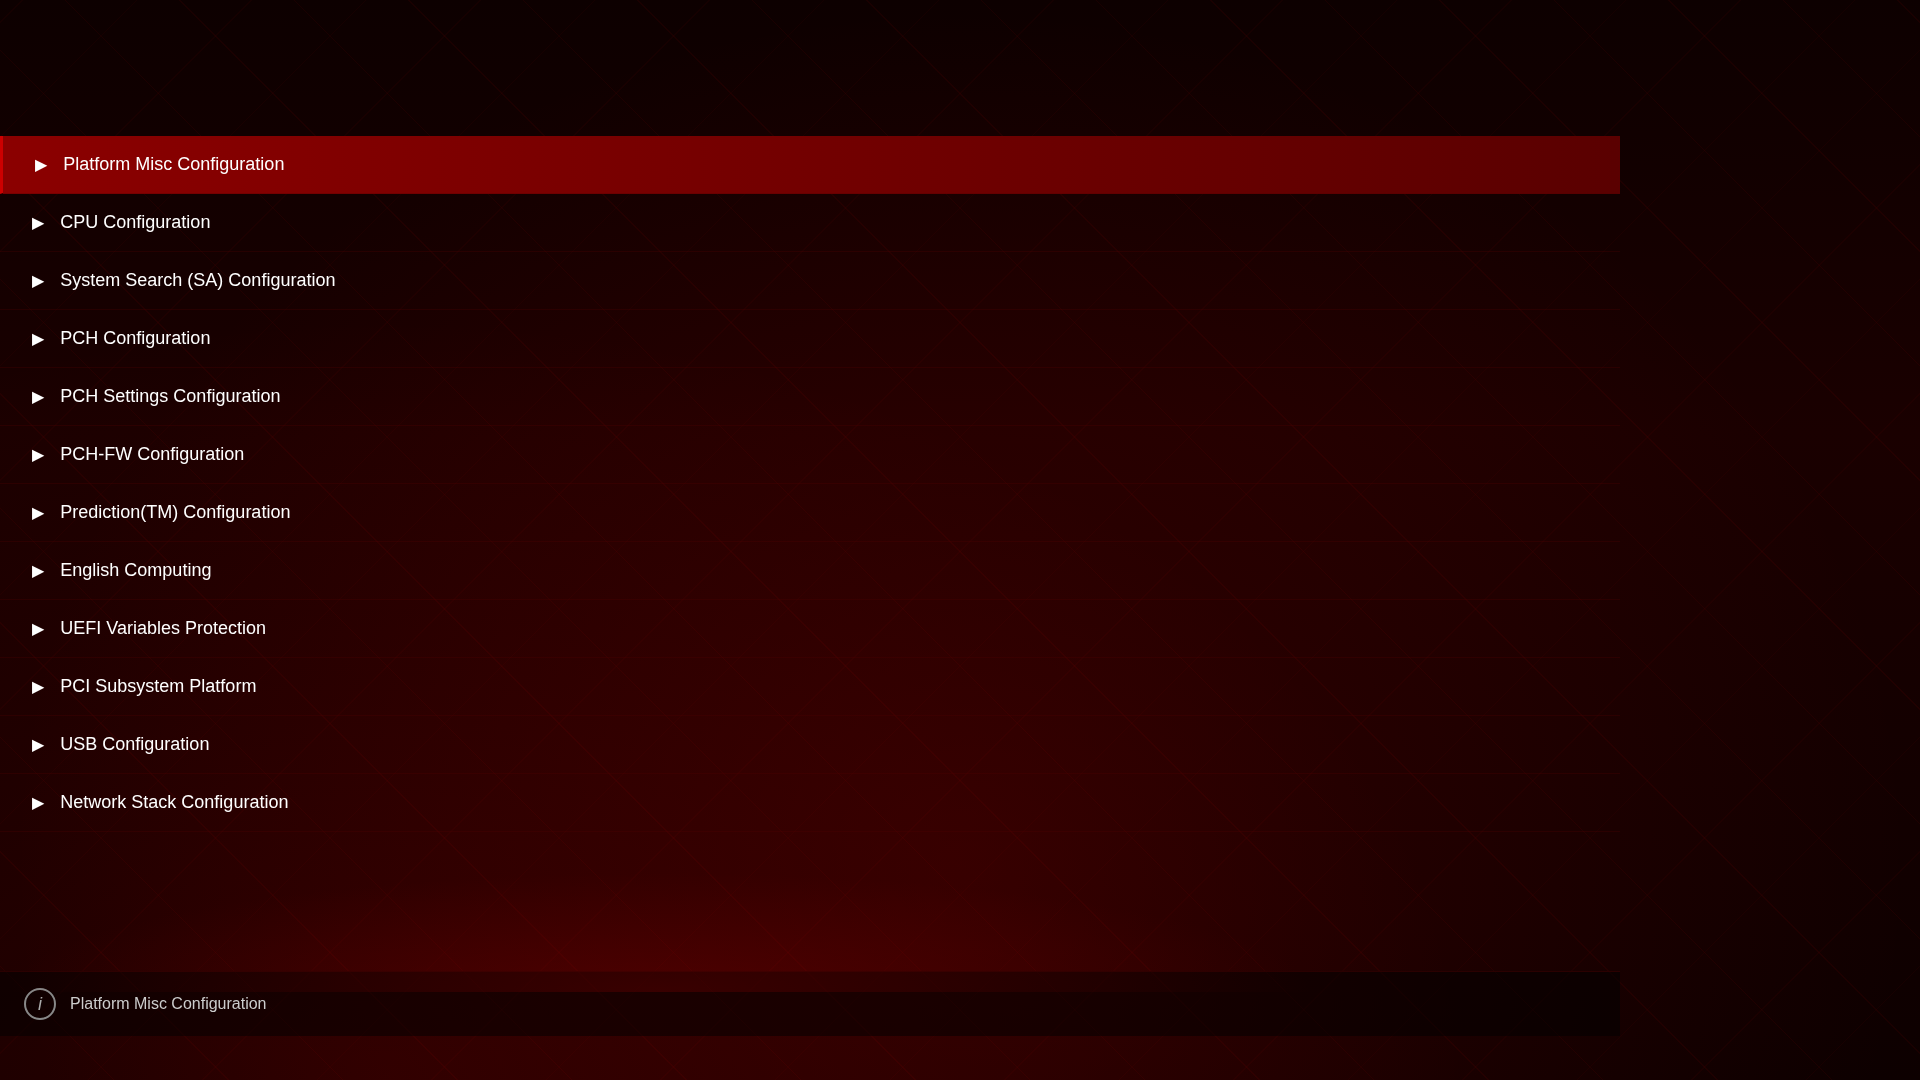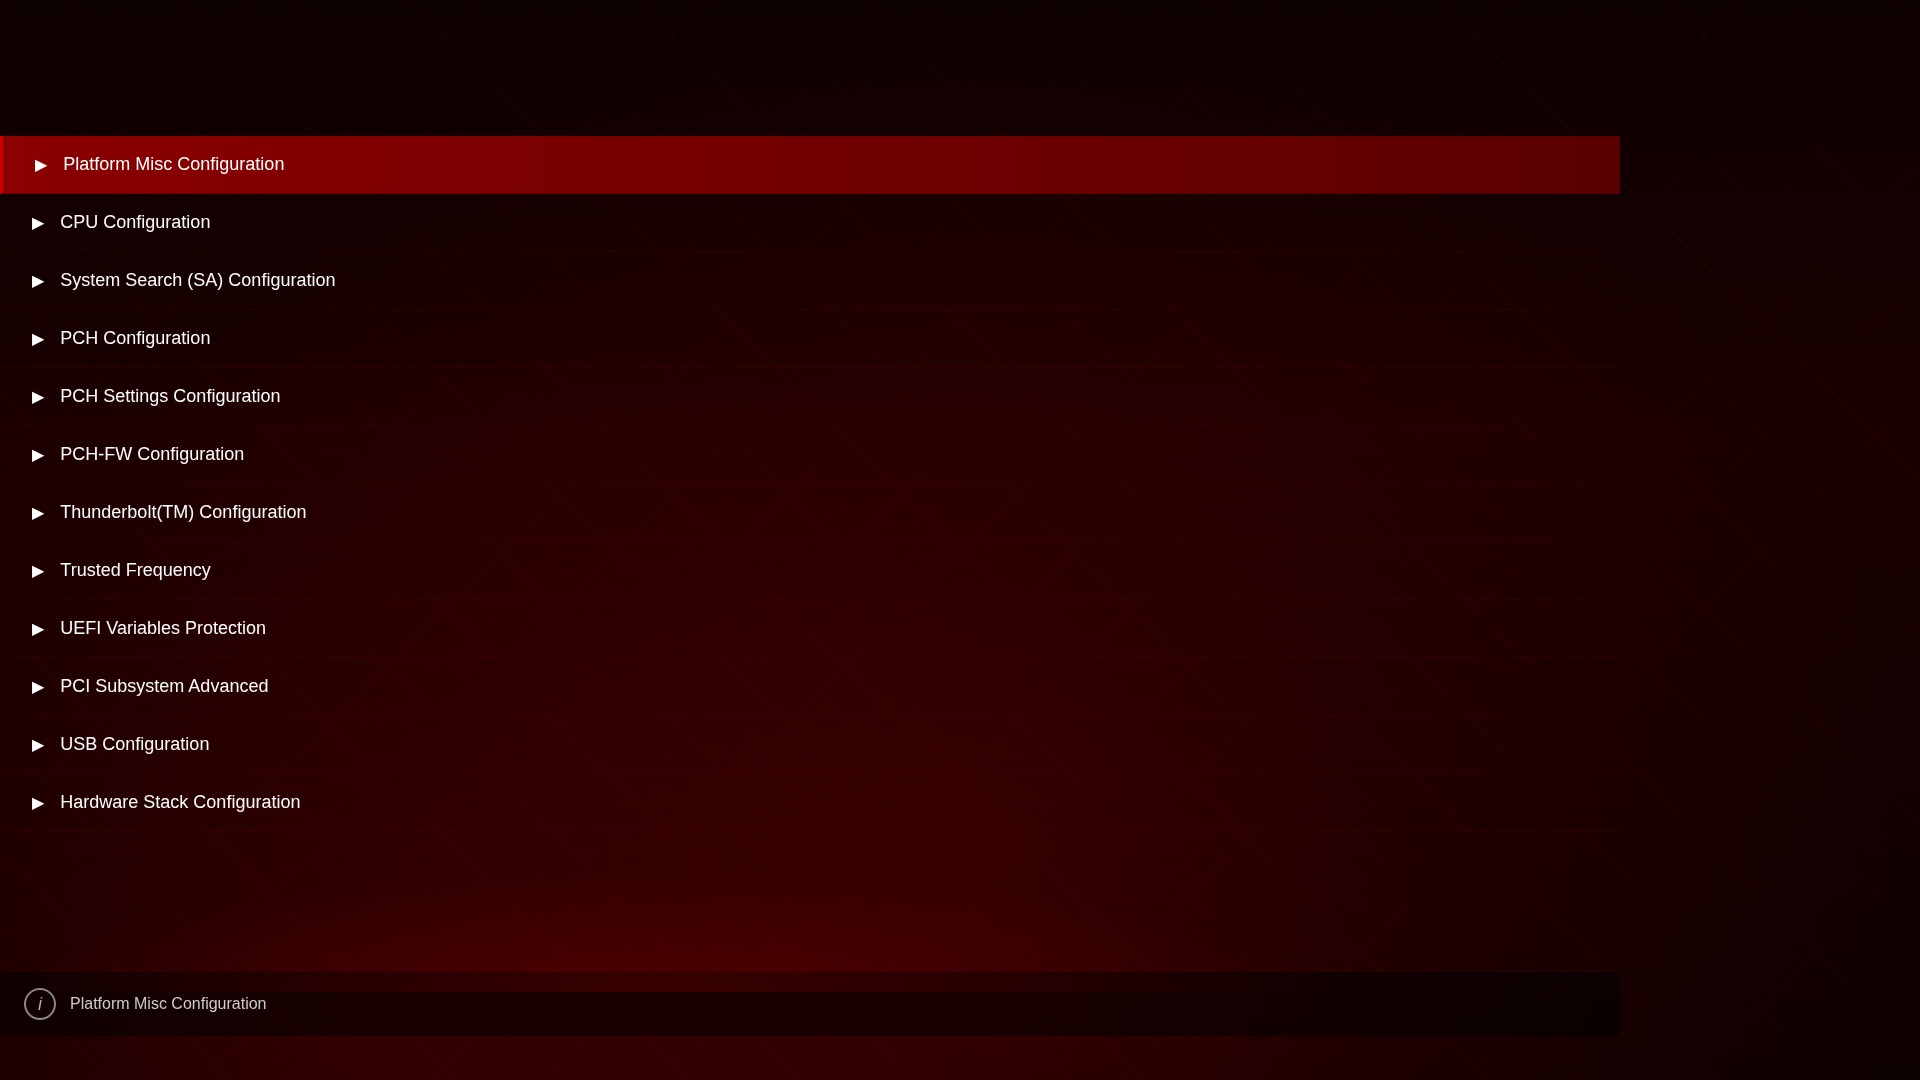--- a/index.html
+++ b/index.html
@@ -522,46 +522,46 @@
           <span>PCH Settings Configuration</span>
         </div>
 
         <div class="menu-item">
           <span class="arrow">▶</span>
           <span>PCH-FW Configuration</span>
         </div>
 
         <div class="menu-item">
           <span class="arrow">▶</span>
-          <span>Thunderbolt(TM) Configuration</span>
-        </div>
-
-        <div class="menu-item">
-          <span class="arrow">▶</span>
-          <span>Trusted Frequency</span>
+          <span>Prediction(TM) Configuration</span>
+        </div>
+
+        <div class="menu-item">
+          <span class="arrow">▶</span>
+          <span>English Computing</span>
         </div>
 
         <div class="menu-item">
           <span class="arrow">▶</span>
           <span>UEFI Variables Protection</span>
         </div>
 
         <div class="menu-item">
           <span class="arrow">▶</span>
-          <span>PCI Subsystem Advanced</span>
+          <span>PCI Subsystem Platform</span>
         </div>
 
         <div class="menu-item">
           <span class="arrow">▶</span>
           <span>USB Configuration</span>
         </div>
 
         <div class="menu-item">
           <span class="arrow">▶</span>
-          <span>Hardware Stack Configuration</span>
+          <span>Network Stack Configuration</span>
         </div>
 
       </div>
 
       <div class="info-bar">
         <div class="info-icon">i</div>
         <span>Platform Misc Configuration</span>
       </div>
 
       <div class="bg-flame"></div>

